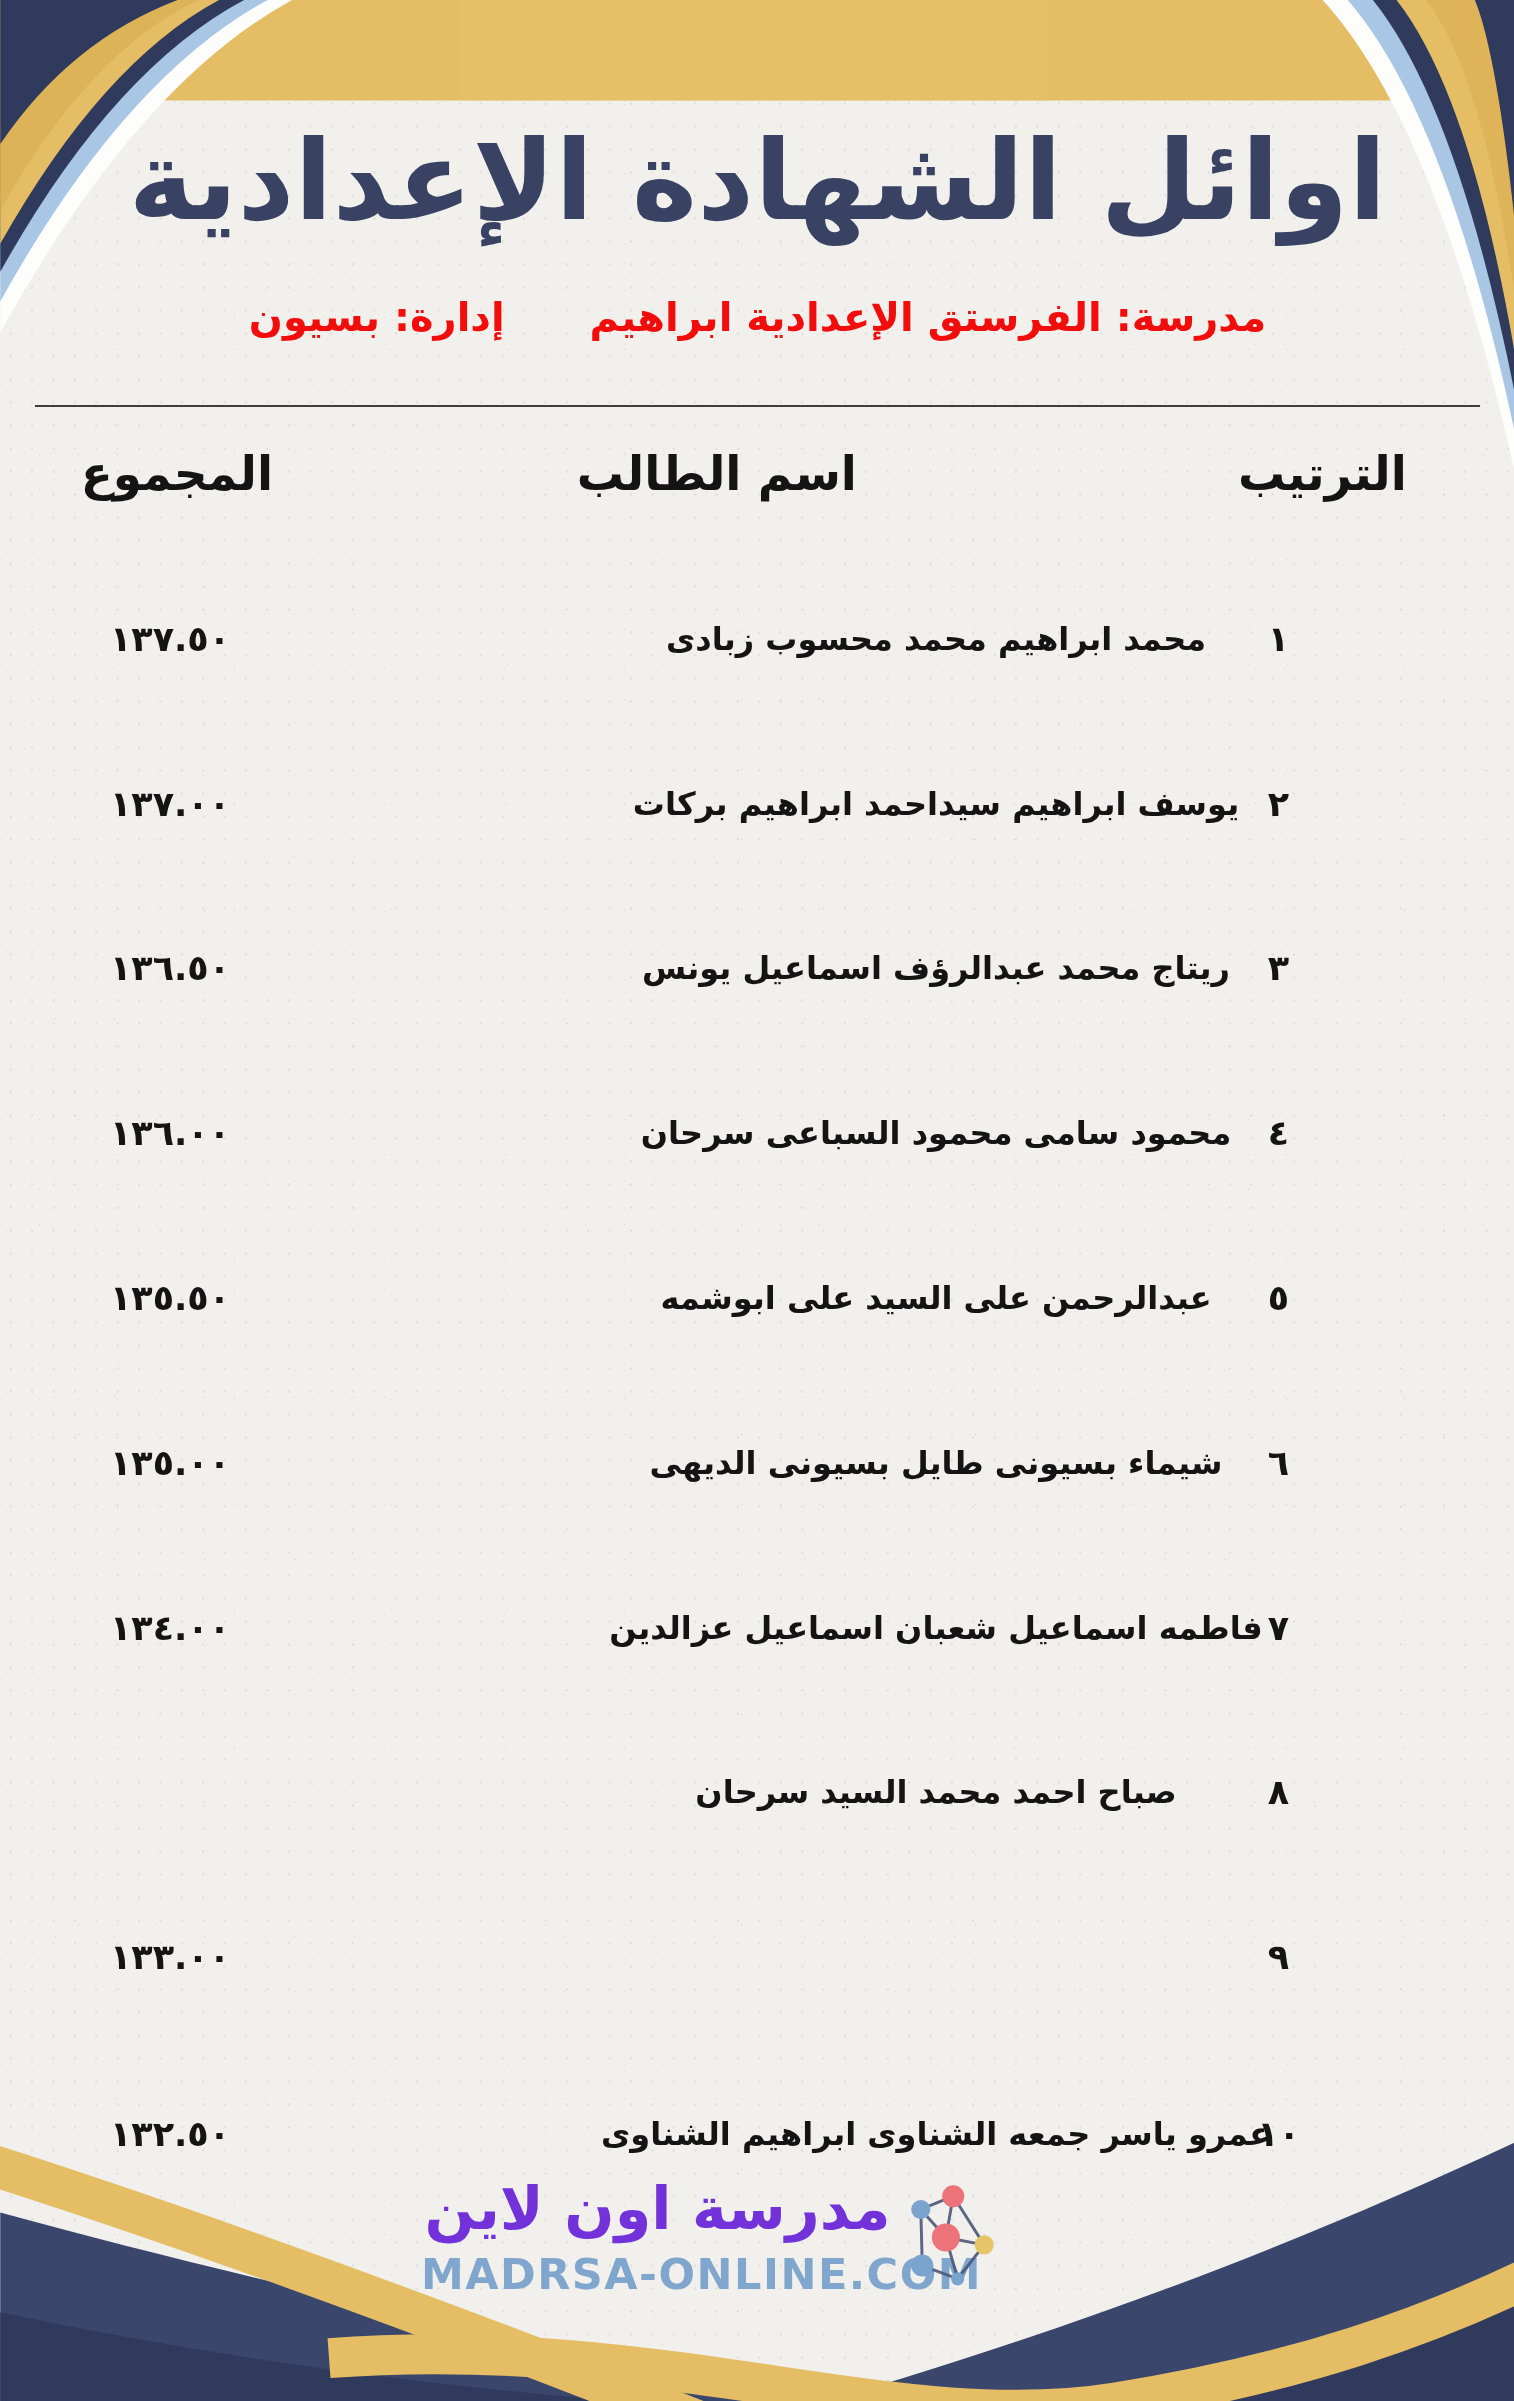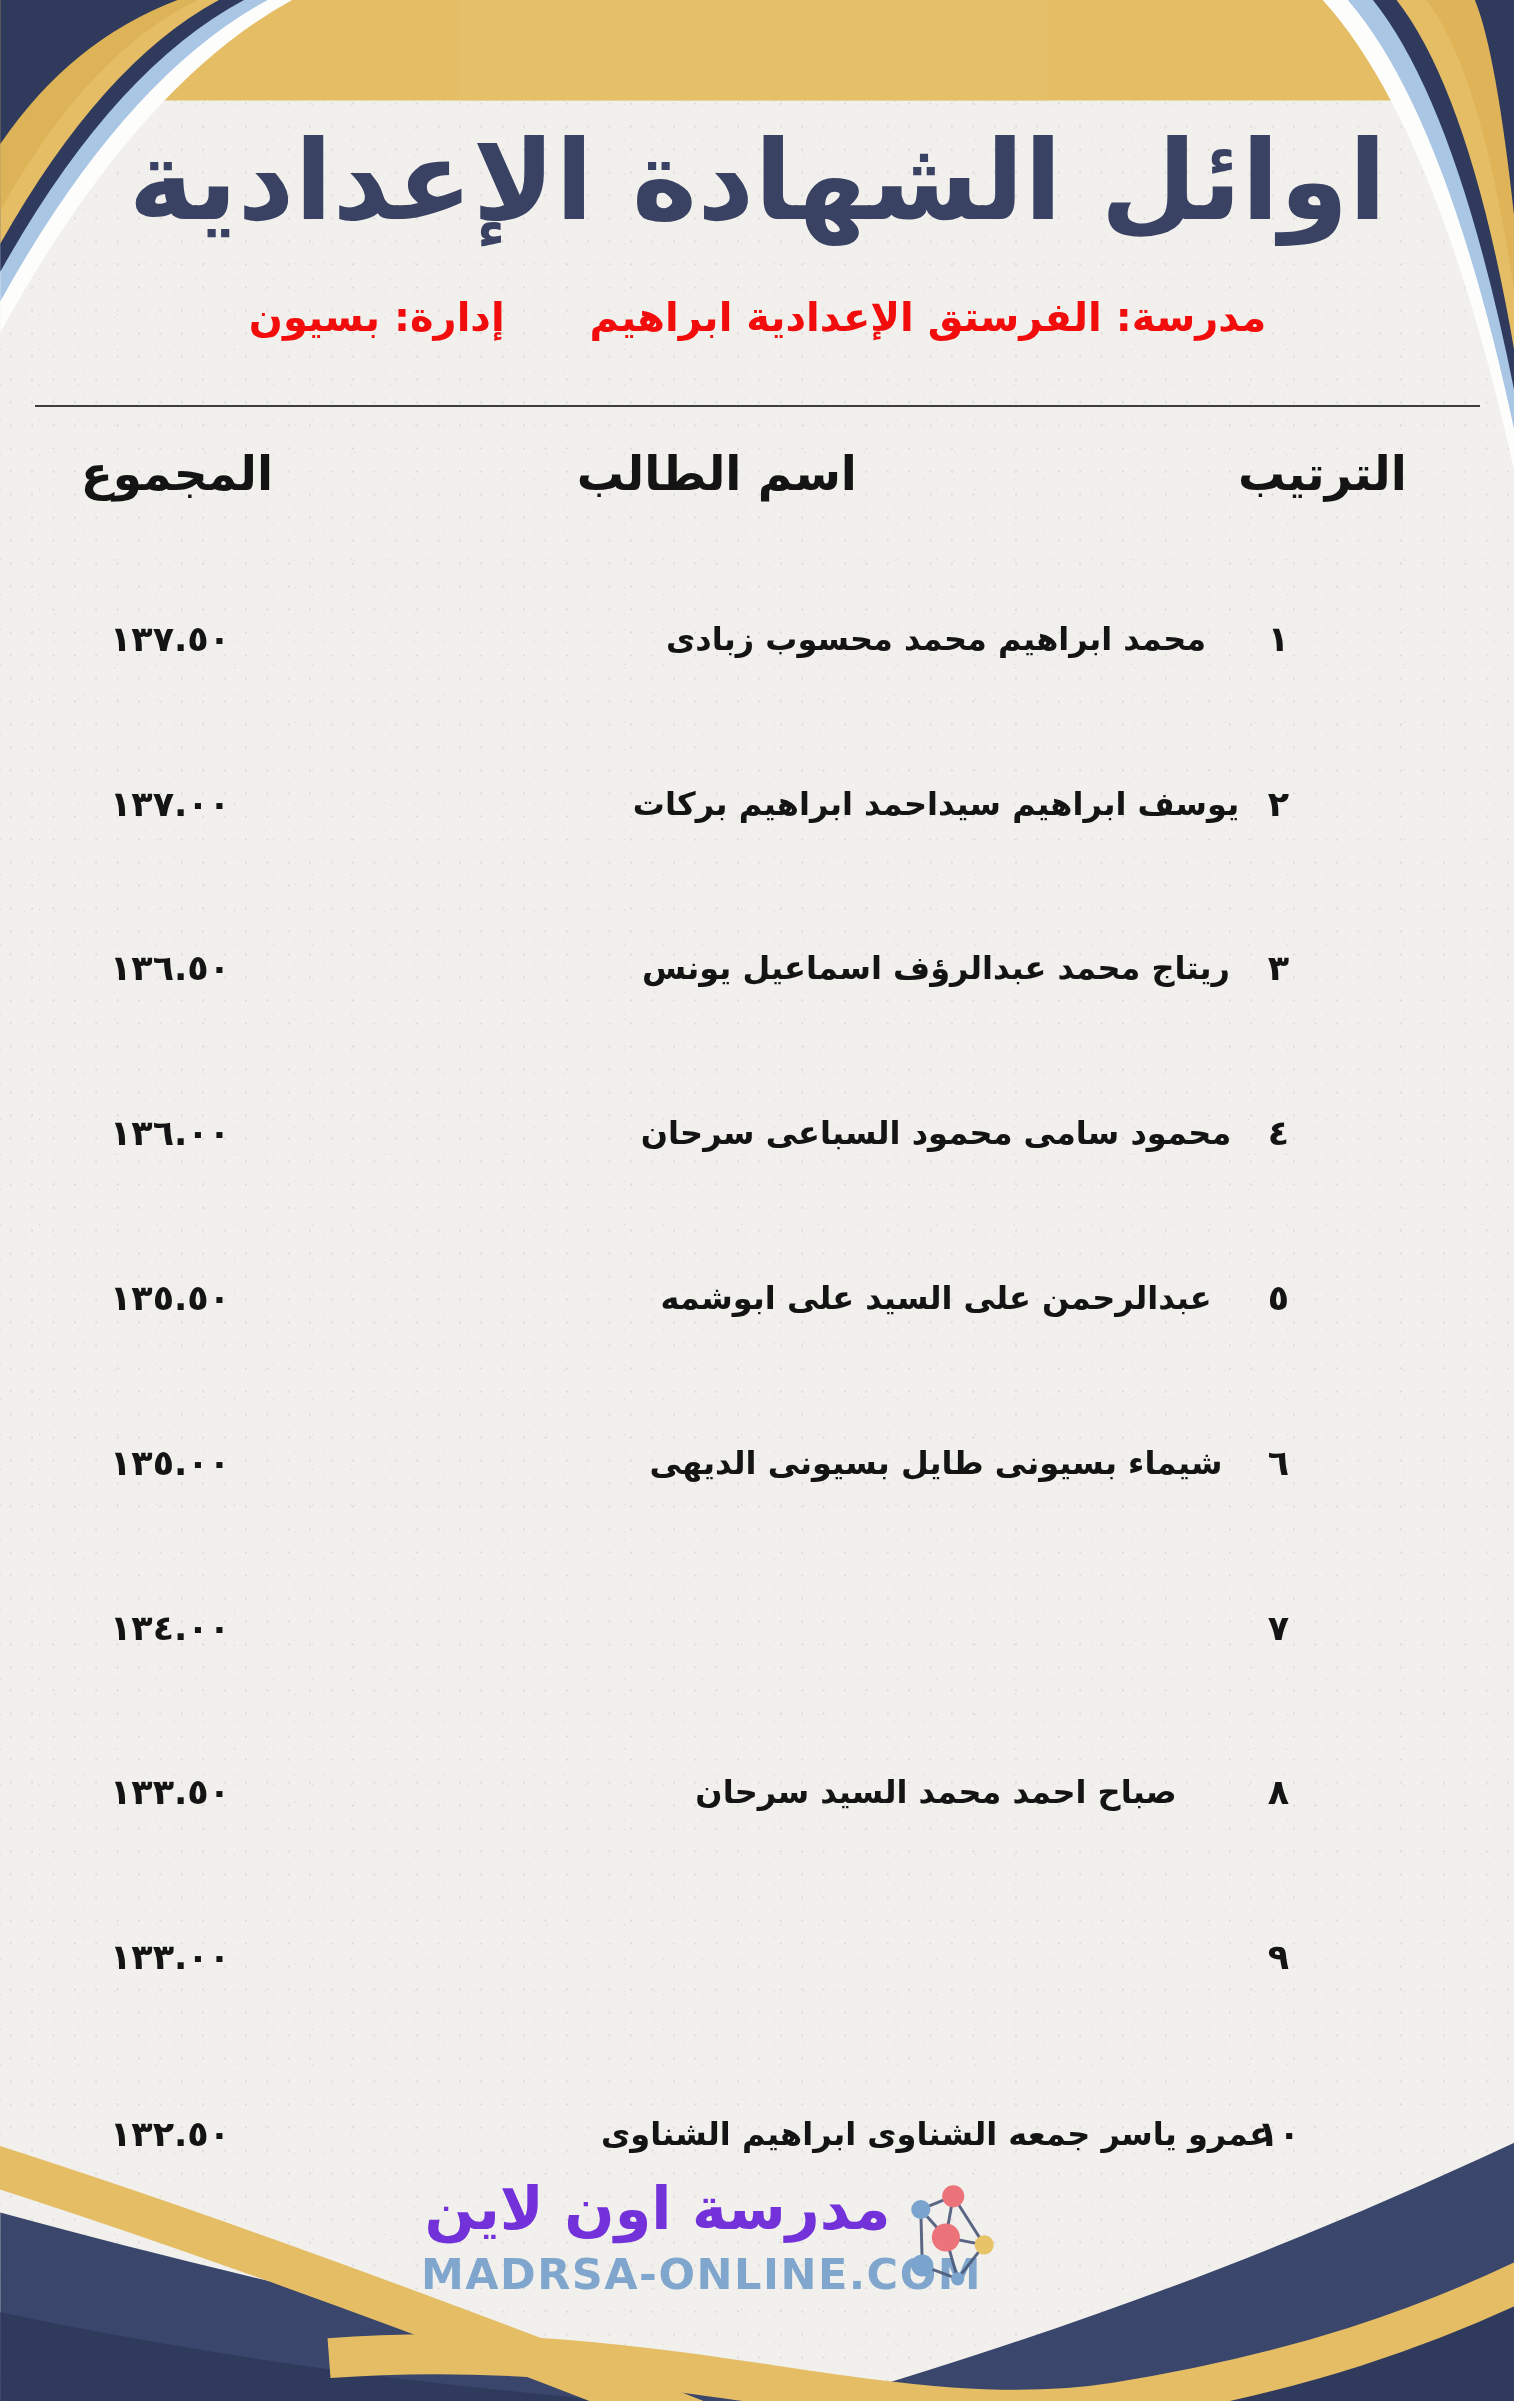--- a/index.html
+++ b/index.html
@@ -118,26 +118,26 @@
   <div class="cell c-name">عبدالرحمن على السيد على ابوشمه</div>
   <div class="cell c-total">١٣٥.٥٠</div>
 </div>
 <div class="row" style="top:1430px">
   <div class="cell c-rank">٦</div>
   <div class="cell c-name">شيماء بسيونى طايل بسيونى الديهى</div>
   <div class="cell c-total">١٣٥.٠٠</div>
 </div>
 <div class="row" style="top:1595px">
   <div class="cell c-rank">٧</div>
+  <div class="cell c-name">فاطمه اسماعيل شعبان اسماعيل عزالدين</div>
   <div class="cell c-total">١٣٤.٠٠</div>
 </div>
 <div class="row" style="top:1759px">
   <div class="cell c-rank">٨</div>
   <div class="cell c-name">صباح احمد محمد السيد سرحان</div>
-  <div class="cell c-total">١٣٣.٥٠</div>
 </div>
 <div class="row" style="top:1924px">
   <div class="cell c-rank">٩</div>
   <div class="cell c-total">١٣٣.٠٠</div>
 </div>
 <div class="row" style="top:2101px">
   <div class="cell c-rank">١٠</div>
   <div class="cell c-name">عمرو ياسر جمعه الشناوى ابراهيم الشناوى</div>
   <div class="cell c-total">١٣٢.٥٠</div>
 </div>

